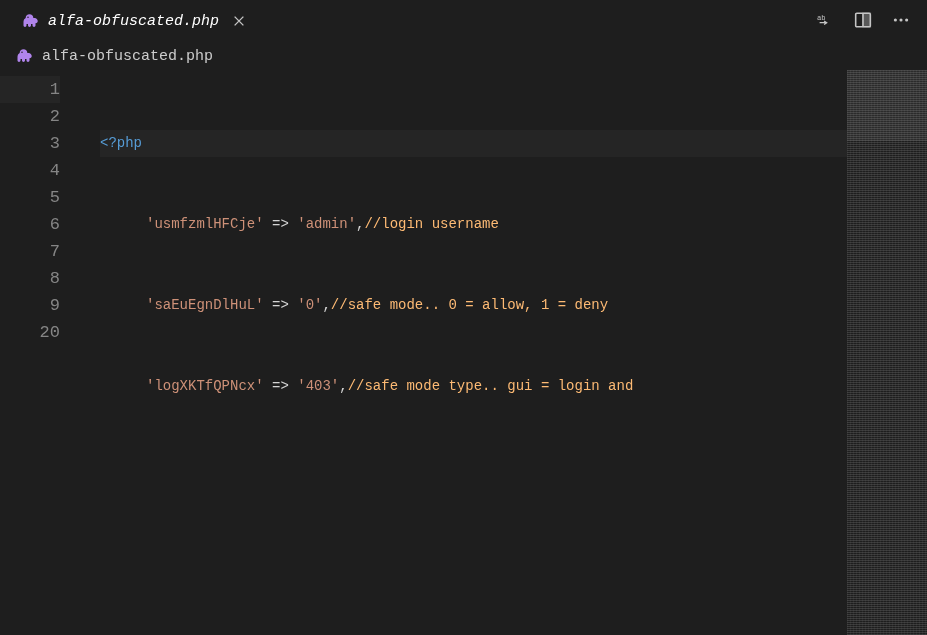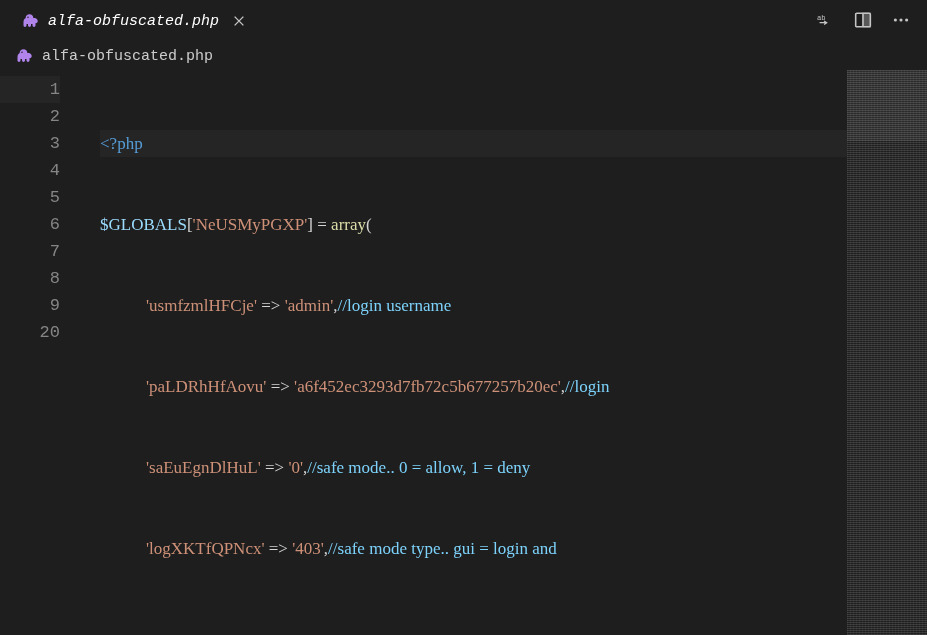--- a/index.html
+++ b/index.html
@@ -8,38 +8,38 @@
 .tab-row { display:flex; align-items:center; height:40px; }
 .tab { height:42px; display:flex; align-items:center; padding:0 12px; background:#1e1e1e; color:#fff; gap:8px; font-size:15px; font-style:italic; font-weight:500; cursor:pointer; }
 .tab .icon { width:18px; height:18px; display:inline-flex; align-items:center; justify-content:center; color:#b084eb; }
 .tab .close { width:16px; height:16px; color:#c5c5c5; display:inline-flex; align-items:center; justify-content:center; font-style:normal; margin-left:4px; cursor:pointer; }
 .title-actions { display:flex; align-items:center; gap:18px; color:#c5c5c5; padding-right:6px; }
 .title-actions .act { width:20px; height:20px; display:inline-flex; justify-content:center; cursor:pointer;font-family:Liberation Mono, monospace; }
 .breadcrumbs { height:28px; display:flex; align-items:center; padding:0 16px; gap:8px; font-size:15px; color:#cccccc; }
 .breadcrumbs .icon { width:18px; height:18px; display:inline-flex; align-items:center; justify-content:center; color:#b084eb; }
 .editor { position:relative; display:flex; height:calc(635px - 42px - 28px); }
 .gutter { width:80px; text-align:right; padding:6px 20px 6px 0; font-size:17px; color:#858585; line-height:27px; user-select:none; }
-.code { flex:1; padding:6px 0 6px 20px; font-size:17px; line-height:27px; white-space:pre-wrap; word-break:break-all; overflow:hidden;font-family:Liberation Serif, serif; }
+.code { flex:1; padding:6px 0 6px 20px; font-size:14px; line-height:27px; white-space:pre-wrap; word-break:break-all; overflow:hidden; }
 .active-line { background:rgba(255,255,255,0.03); }
 .code .line { min-height:27px; }
 .code .cont { padding-left:46px; }
 .minimap { width:80px; height:100%; background:#1e1e1e; position:relative; overflow:hidden; cursor:pointer; }
 .minimap .noise { position:absolute; inset:0; background:
  repeating-linear-gradient(0deg, rgba(200,200,200,0.25) 0 1px, transparent 1px 2px),
  repeating-linear-gradient(90deg, rgba(160,160,160,0.15) 0 1px, transparent 1px 3px);
  opacity:.6; filter:contrast(1.2); }
 .minimap .hl { position:absolute; left:0; right:0; top:0; height:70px; background:rgba(255,255,255,0.06); outline:1px solid rgba(255,255,255,0.08); }
 
 
 .t-tag { color:#569cd6; }
 .t-var { color:#9cdcfe; }
 .t-str { color:#ce9178; }
 .t-op  { color:#d4d4d4; }
 .t-fn  { color:#dcdcaa; }
-.t-cmt { color:#7dd3fc; }
+.t-cmt { color:#fdba74; }
 .t-pun { color:#d4d4d4; }
 </style>
 </head>
 <body>
 
 <div class="titlebar">
   <div class="tab-row">
     <div class="tab">
       <span class="icon">
         <svg viewBox="0 0 24 24" width="18" height="18" fill="currentColor">
@@ -106,23 +106,21 @@
     <div></div>
     <div></div>
     <div></div>
     <div></div>
     <div></div>
     <div></div>
   </div>
 
   <div class="code">
     <div class="line active-line"><span class="t-tag">&lt;?php</span></div>
-    <div class="line"><span class="t-var">$GLOBALS</span><span class="t-pun">[</span><span class="t-str">'NeUSMyPGXP'</span><span class="t-pun">]</span><span class="t-op"> = </span><span class="t-fn">array</span><span class="t-pun">(</span></div>
     <div class="line cont"><span class="t-str">'usmfzmlHFCje'</span><span class="t-op"> =&gt; </span><span class="t-str">'admin'</span><span class="t-pun">,</span><span class="t-cmt">//login username</span></div>
-    <div class="line cont"><span class="t-str">'paLDRhHfAovu'</span><span class="t-op"> =&gt; </span><span class="t-str">'a6f452ec3293d7fb72c5b677257b20ec'</span><span class="t-pun">,</span><span class="t-cmt">//login</span></div>
     <div class="line cont"><span class="t-str">'saEuEgnDlHuL'</span><span class="t-op"> =&gt; </span><span class="t-str">'0'</span><span class="t-pun">,</span><span class="t-cmt">//safe mode.. 0 = allow, 1 = deny</span></div>
     <div class="line cont"><span class="t-str">'logXKTfQPNcx'</span><span class="t-op"> =&gt; </span><span class="t-str">'403'</span><span class="t-pun">,</span><span class="t-cmt">//safe mode type.. gui = login and</span></div>
     
     
     
     
 
     
 
     

